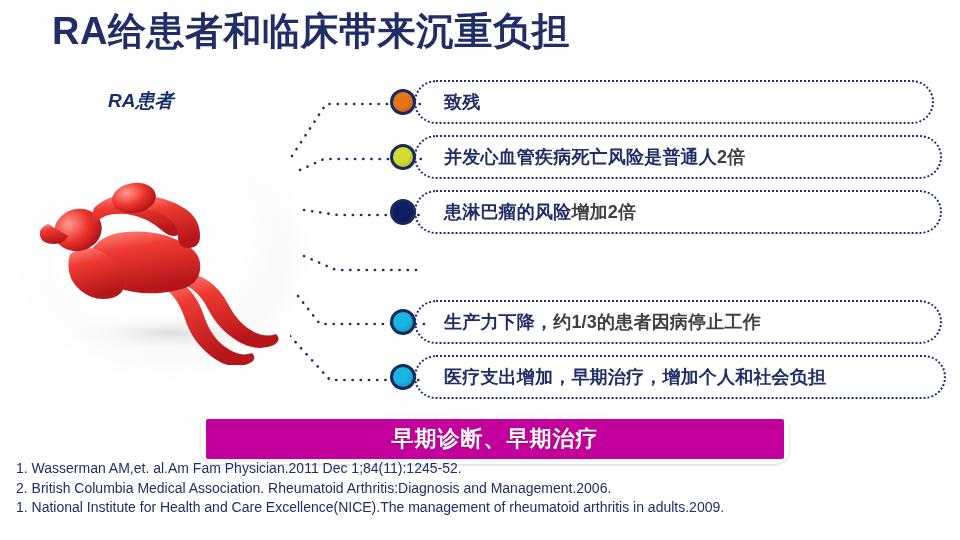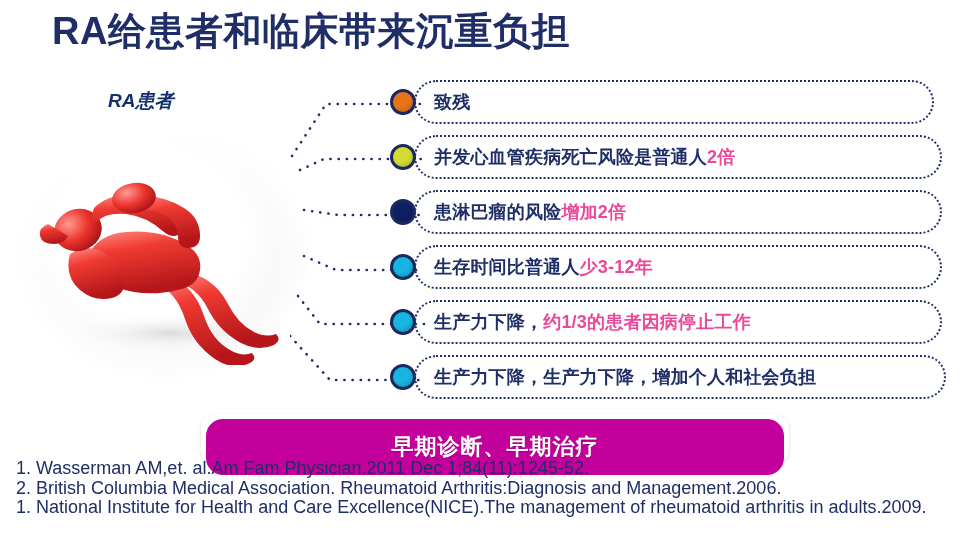--- a/index.html
+++ b/index.html
@@ -41,46 +41,46 @@
   .pill{
     position:absolute;left:0;top:0;width:100%;height:100%;
     border:2px dotted #1F2E66;border-radius:22px;box-sizing:border-box;
   }
   .bullet{
     position:absolute;left:-24px;top:50%;transform:translateY(-50%);
     width:26px;height:26px;border-radius:50%;
     border:3px solid #1B2A5E;box-sizing:border-box;
   }
   .row-text{
-    position:absolute;left:20px;top:50%;transform:translateY(-50%);
+    position:absolute;left:30px;top:50%;transform:translateY(-50%);
     font-size:18px;font-weight:bold;color:#1F2E66;white-space:nowrap;
     letter-spacing:0.2px;
   }
-  .row-text .hl{color:#ec4899;}
+  .row-text .hl{color:#404040;}
 
   
   .banner-outer{
     position:absolute;left:201px;top:414px;width:588px;height:50px;
     background:#ffffff;border-radius:14px;
     box-shadow:0 1px 3px rgba(0,0,0,0.18);
   }
   .banner{
-    position:absolute;left:206px;top:419px;width:578px;height:56px;
-    background:#C4009C;border-radius:17px;
+    position:absolute;left:206px;top:419px;width:578px;height:40px;
+    background:#C4009C;border-radius:2px;
     display:flex;align-items:center;justify-content:center;
   }
   .banner span{
     color:#ffffff;font-size:22px;font-weight:bold;letter-spacing:1px;
     text-shadow:0 1px 1px rgba(0,0,0,0.25);
   }
 
   
   .refs{position:absolute;left:16px;top:459px;width:944px;}
   .refs div{
-    font-size:18px;color:#1F2E66;line-height:19.5px;white-space:nowrap;
+    font-size:14px;color:#1F2E66;line-height:19.5px;white-space:nowrap;
   }
 </style>
 </head>
 <body>
 
 <div class="slide">
 
   <div class="title">RA给患者和临床带来沉重负担</div>
 
   <div class="left-label">RA患者</div>
@@ -165,41 +165,34 @@
     </div>
 
     <div class="row" style="top:114px;width:528px;">
       <div class="pill"></div>
       <div class="bullet" style="background: radial-gradient(circle at 38% 32%, rgb(14, 31, 98) 0%, rgb(14, 31, 98) 45%, rgba(0, 0, 0, 0.22) 100%), rgb(14, 31, 98);"></div>
       <div class="row-text">
         <span>患淋巴瘤的风险</span><span class="hl">增加2倍</span>
       </div>
     </div>
 
-    <div class="row" style="top:169px;width:528px;">
+
+    <div class="row" style="top:224px;width:528px;">
       <div class="pill"></div>
       <div class="bullet" style="background: radial-gradient(circle at 38% 32%, rgb(24, 181, 224) 0%, rgb(24, 181, 224) 45%, rgba(0, 0, 0, 0.22) 100%), rgb(24, 181, 224);"></div>
       <div class="row-text">
-        <span>生存时间比普通人</span><span class="hl">少3-12年</span>
-      </div>
-    </div>
-
-    <div class="row" style="top:224px;width:528px;">
+        <span>生产力下降，</span><span class="hl">约1/3的患者因病停止工作</span>
+      </div>
+    </div>
+
+    <div class="row" style="top:279px;width:532px;">
       <div class="pill"></div>
       <div class="bullet" style="background: radial-gradient(circle at 38% 32%, rgb(24, 181, 224) 0%, rgb(24, 181, 224) 45%, rgba(0, 0, 0, 0.22) 100%), rgb(24, 181, 224);"></div>
       <div class="row-text">
-        <span>生产力下降，</span><span class="hl">约1/3的患者因病停止工作</span>
-      </div>
-    </div>
-
-    <div class="row" style="top:279px;width:532px;">
-      <div class="pill"></div>
-      <div class="bullet" style="background: radial-gradient(circle at 38% 32%, rgb(24, 181, 224) 0%, rgb(24, 181, 224) 45%, rgba(0, 0, 0, 0.22) 100%), rgb(24, 181, 224);"></div>
-      <div class="row-text">
-        <span>生产力下降，生产力下降，增加个人和社会负担</span><span class="hl"></span>
+        <span>医疗支出增加，早期治疗，增加个人和社会负担</span><span class="hl"></span>
       </div>
     </div>
 
   </div>
 
   <div class="banner-outer"></div>
   <div class="banner">
     <span>早期诊断、早期治疗</span>
   </div>
 

